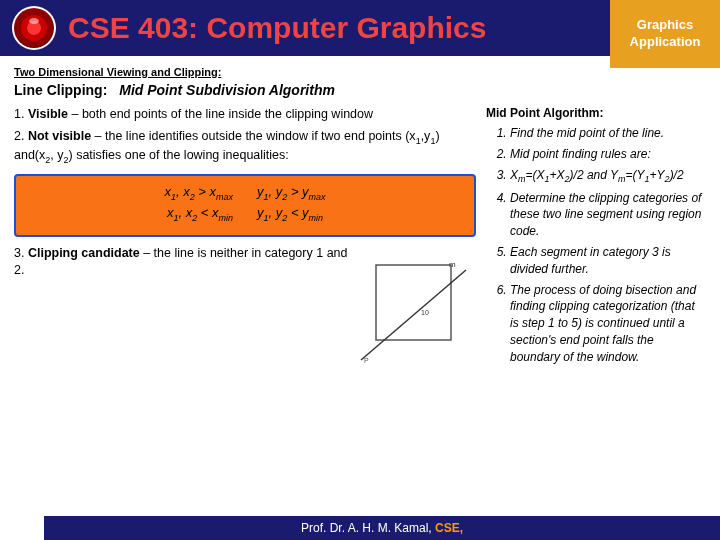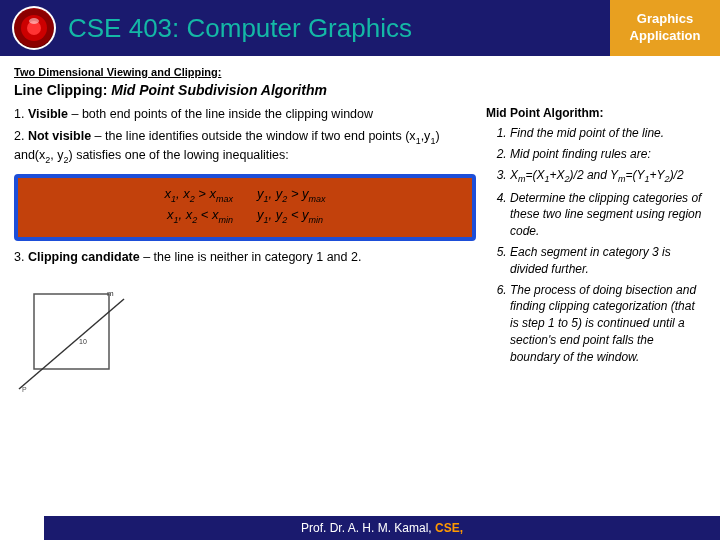--- a/index.html
+++ b/index.html
@@ -39,36 +39,36 @@
       border-radius: 50%;
       background: radial-gradient(circle at 50% 40%, #c00 30%, #800 60%, #400 100%);
       display: flex;
       align-items: center;
       justify-content: center;
       font-size: 10px;
       color: white;
       font-weight: bold;
     }
     .header-title {
-      font-size: 26px;
-      font-weight: normal;
-      color: #14b8a6;
+      font-size: 30px;
+      font-weight: bold;
+      color: #ef4444;
       flex: 1;
     }
     .header-badge {
       position: absolute;
       right: 0;
       top: 0;
       background: #e8a020;
       color: white;
       font-size: 13px;
       font-weight: bold;
       padding: 6px 12px;
       text-align: center;
-      height: 56px;
+      height: 68px;
       display: flex;
       flex-direction: column;
       align-items: center;
       justify-content: center;
       line-height: 1.3;
       width: 110px;
     }
 
     
     .content {
@@ -85,20 +85,21 @@
 
     .subsection-title {
       font-size: 14px;
       font-weight: bold;
       margin-bottom: 8px;
       color: #000;
     }
     .subsection-title .algo {
       font-style: italic;
       font-weight: bold;
+      margin-left: 8px;
     }
 
     .main-body {
       display: flex;
       gap: 10px;
     }
 
     
     .left-col {
       flex: 1;
@@ -114,22 +115,22 @@
     .left-col ol {
       margin-left: 16px;
       margin-bottom: 6px;
     }
     .left-col ol li {
       margin-bottom: 4px;
       line-height: 1.4;
     }
 
     .inequalities-box {
-      background: #c2410c;
-      border: 4px solid #1d4ed8;
+      background: #f97316;
+      border: 2px solid #1d4ed8;
       border-radius: 4px;
       padding: 8px 0;
       margin: 8px 0;
       font-size: 13px;
       font-style: italic;
       color: #000;
     }
     .ineq-row {
       display: flex;
       gap: 24px;
@@ -137,24 +138,22 @@
       margin-bottom: 4px;
     }
     .ineq-row:last-child { margin-bottom: 4px; }
 
     .ineq-item {
       font-style: italic;
     }
 
     .candidate-section {
       display: flex;
-      gap: 8px;
       align-items: flex-start;
       margin-top: 4px;
-      flex-direction: column;
     }
     .candidate-text {
       flex: 1;
       font-size: 12.5px;
       line-height: 1.4;
     }
 
     
     .diagram-container {
       width: 120px;

